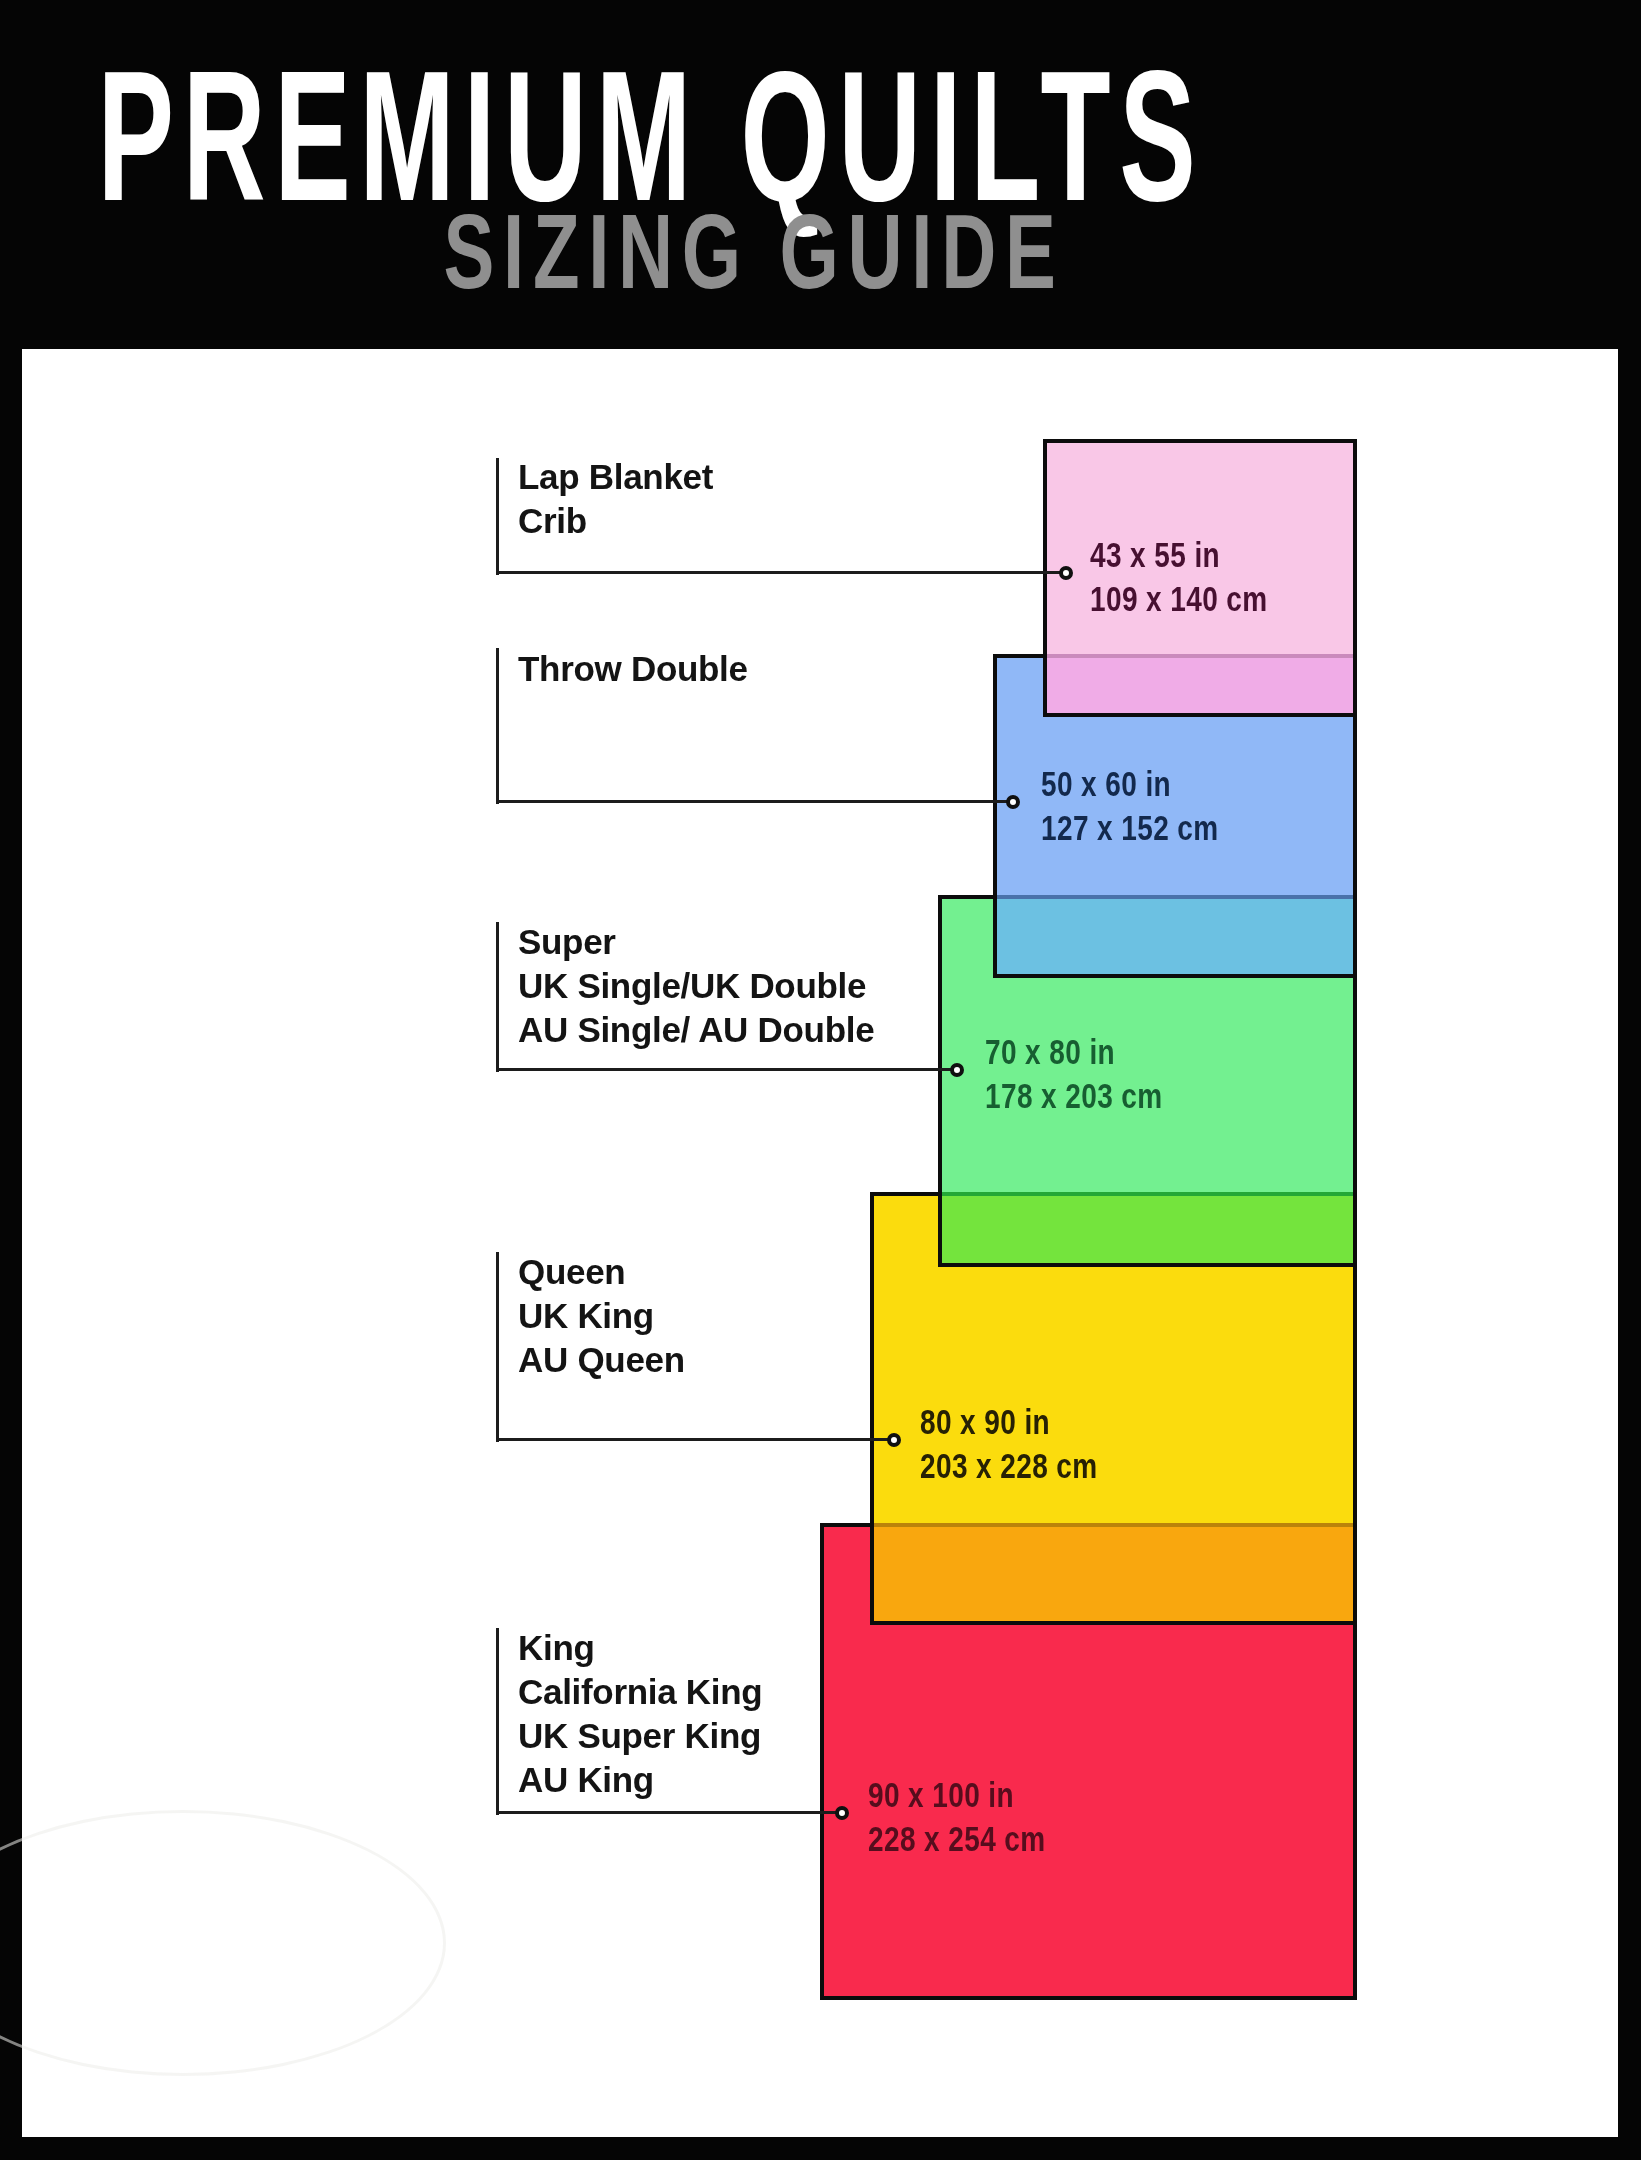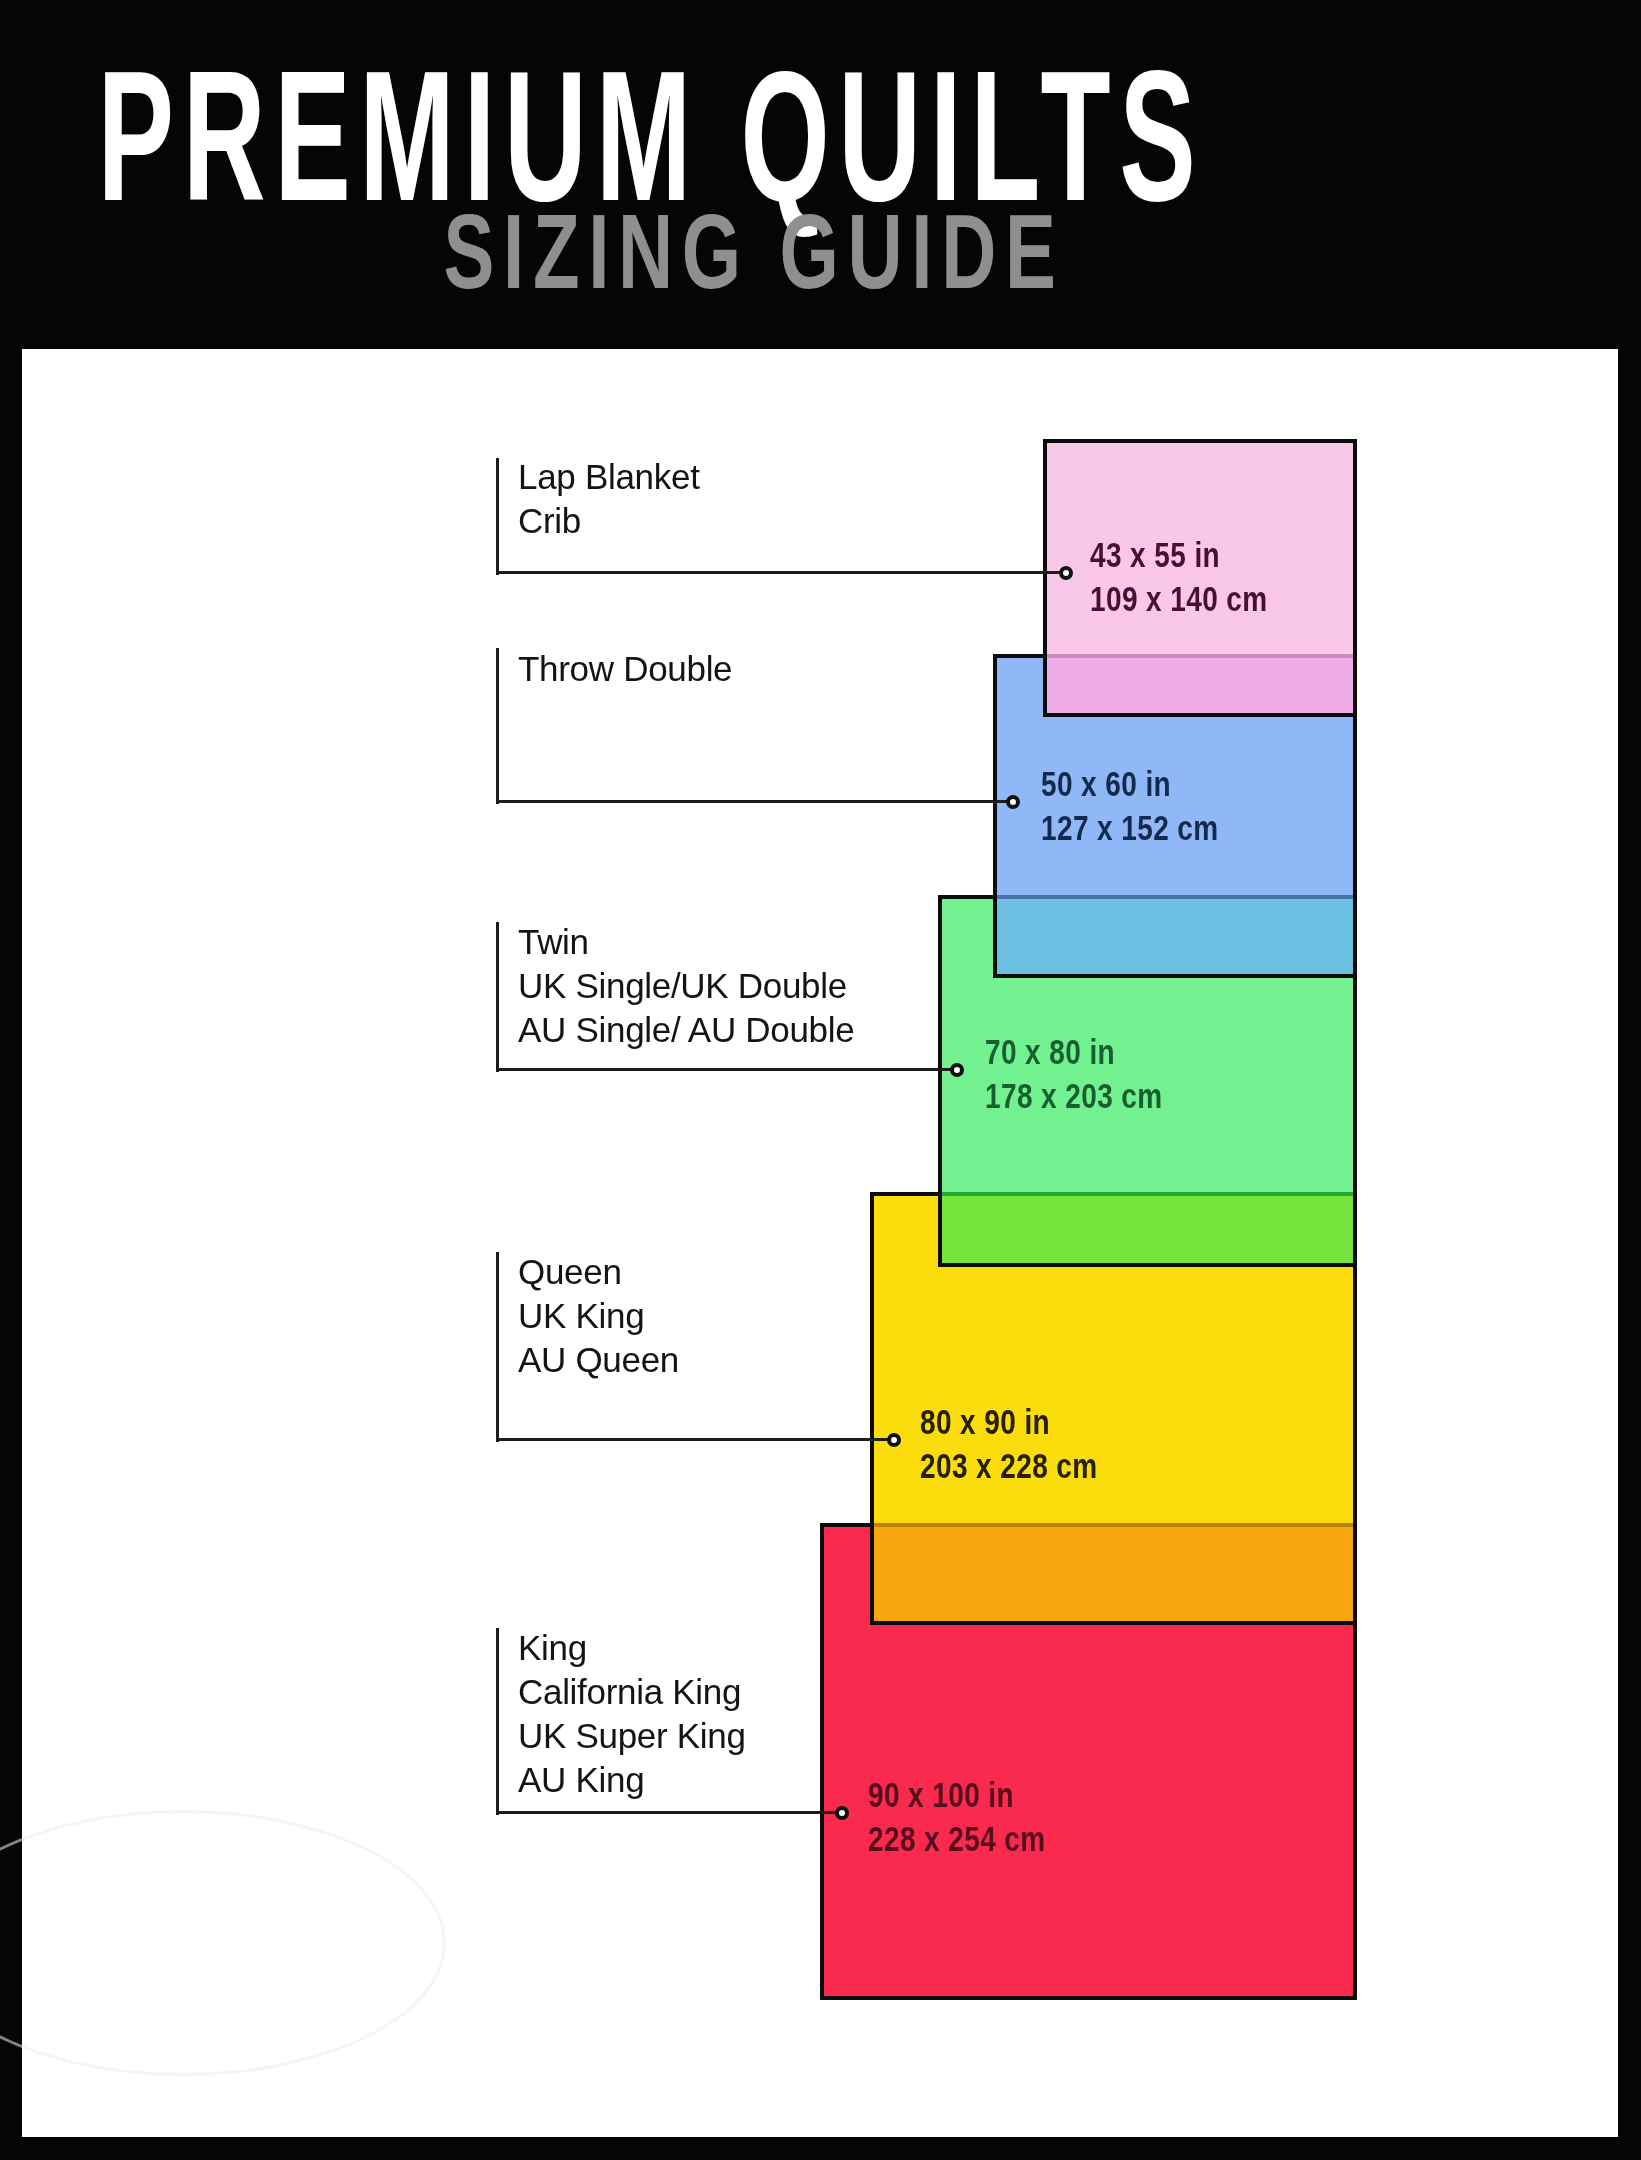--- a/index.html
+++ b/index.html
@@ -54,21 +54,21 @@
   .marker{
     width:6px;height:6px;border:4px solid #101010;background:#ffffff;border-radius:50%;z-index:10;
   }
   #c-crib {left:1059px;top:566px;}
   #c-throw{left:1006px;top:795px;}
   #c-twin {left:950px; top:1063px;}
   #c-queen{left:887px; top:1433px;}
   #c-king {left:835px; top:1806px;}
   
   .labels{
-    left:518px;z-index:9;color:#141414;font-size:35px;font-weight:400;
+    left:518px;z-index:9;color:#141414;font-size:35px;font-weight:700;
     line-height:44px;letter-spacing:-0.3px;white-space:nowrap;
   }
   #labels-crib {top:455px;}
   #labels-throw{top:647px;}
   #labels-twin {top:920px;}
   #labels-queen{top:1250px;}
   #labels-king {top:1626px;}
   
   .size{
     z-index:9;font-size:35px;font-weight:700;line-height:44px;white-space:nowrap;
@@ -125,21 +125,21 @@
 <div class="abs marker" id="c-king"></div>
 
 <div class="abs labels" id="labels-crib">
   <div>Lap Blanket</div>
   <div>Crib</div>
 </div>
 <div class="abs labels" id="labels-throw">
   <div>Throw Double</div>
 </div>
 <div class="abs labels" id="labels-twin">
-  <div>Twin</div>
+  <div>Super</div>
   <div>UK Single/UK Double</div>
   <div>AU Single/ AU Double</div>
 </div>
 <div class="abs labels" id="labels-queen">
   <div>Queen</div>
   <div>UK King</div>
   <div>AU Queen</div>
 </div>
 <div class="abs labels" id="labels-king">
   <div>King</div>

